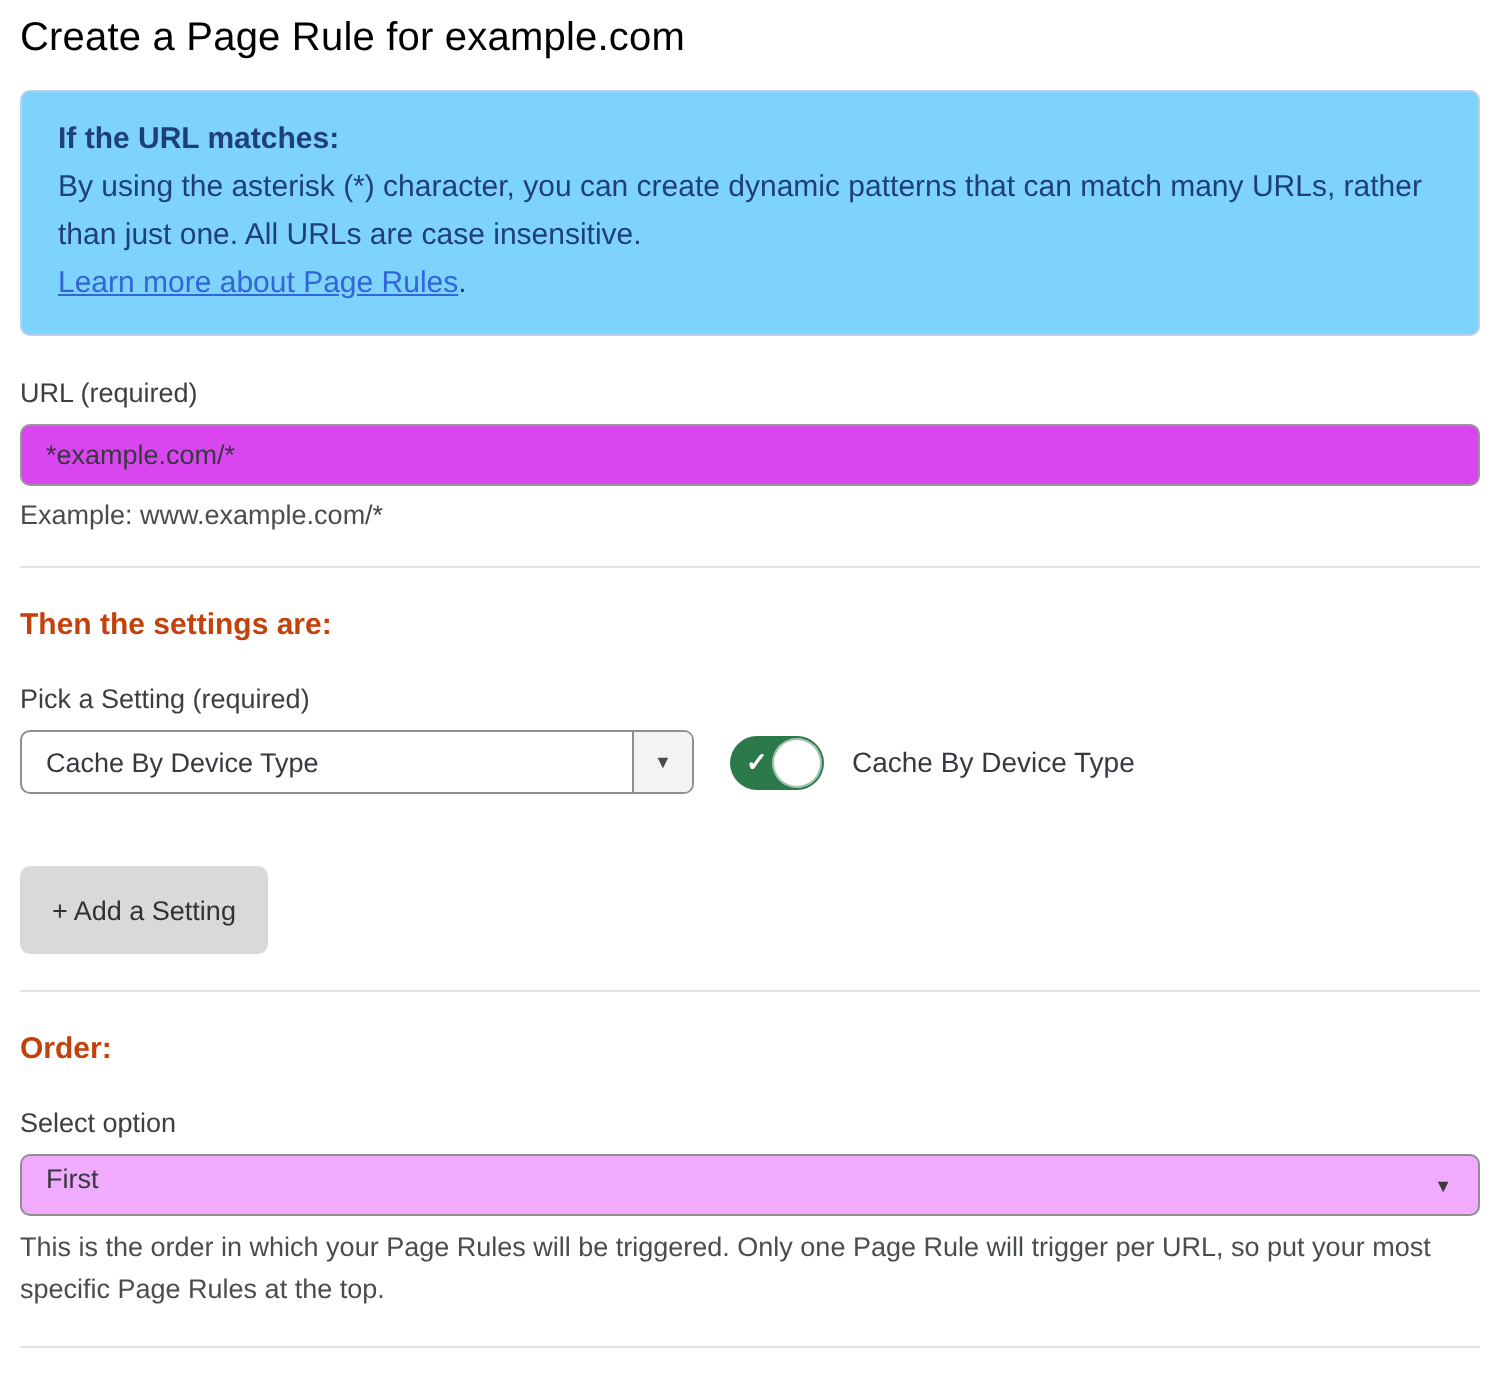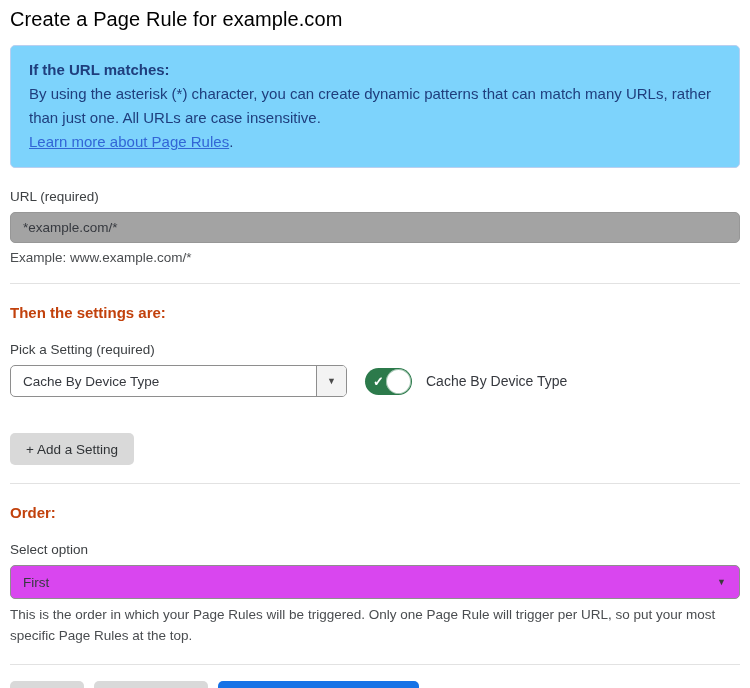--- a/index.html
+++ b/index.html
@@ -44,21 +44,21 @@
     display: block;
     margin-top: 8px;
     width: 100%;
     height: 31px;
     border: 1px solid #979797;
     border-radius: 5px;
     padding: 0 12px;
     font-family: "Liberation Sans", sans-serif;
     font-size: 13.5px;
     color: #36393f;
-    background: #a3a3a3;
+    background: #d946ef;
     outline: none;
   }
   .helper-text {
     margin-top: 7px;
     font-size: 13.5px;
     color: #4a4d50;
   }
   hr.divider {
     border: none;
     border-top: 1px solid #e2e2e2;
@@ -139,21 +139,21 @@
   }
   .toggle-label {
     margin-left: 14px;
     font-size: 14px;
     color: #36393f;
   }
   .btn {
     display: inline-flex;
     align-items: center;
     justify-content: center;
-    height: 32px;
+    height: 44px;
     padding: 0 16px;
     border: none;
     border-radius: 5px;
     font-family: "Liberation Sans", sans-serif;
     font-size: 13.5px;
     cursor: pointer;
     white-space: nowrap;
   }
   .btn-gray {
     background: #d9d9d9;
@@ -164,24 +164,24 @@
     color: #ffffff;
   }
   .add-setting-btn { margin-top: 36px; }
   .select-box {
     position: relative;
     margin-top: 8px;
     width: 100%;
     height: 31px;
     border: 1px solid #8e8e8e;
     border-radius: 5px;
-    background: #d946ef;
-    display: flex;
-    align-items: center;
-    padding: 16px 12px;
+    background: #f0abfc;
+    display: flex;
+    align-items: flex-start;
+    padding: 4px 12px;
     font-size: 13.5px;
     color: #36393f;
     cursor: pointer;
   }
   .select-arrow {
     position: absolute;
     right: 13px;
     top: 50%;
     transform: translateY(-50%);
     font-size: 9px;

